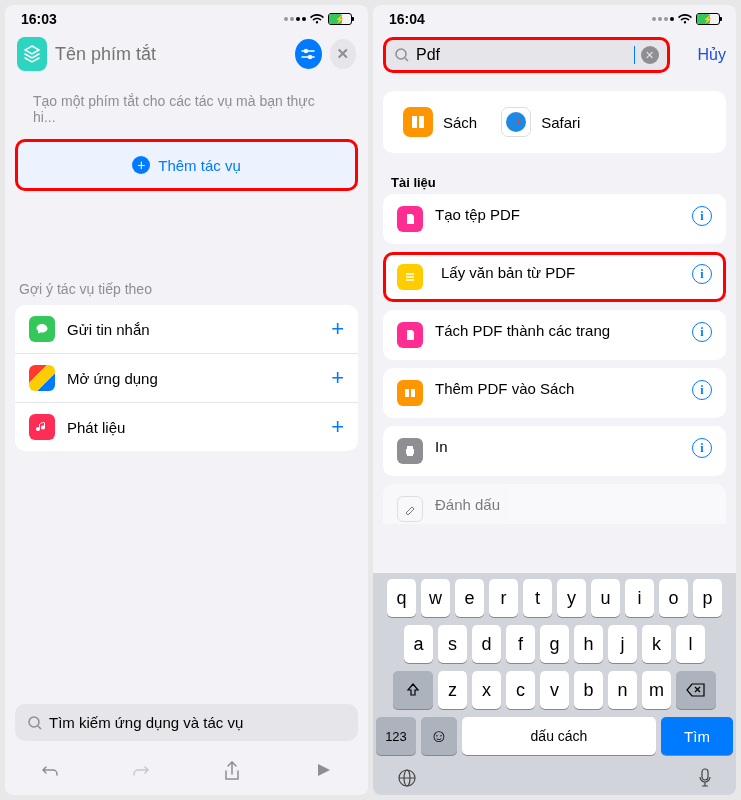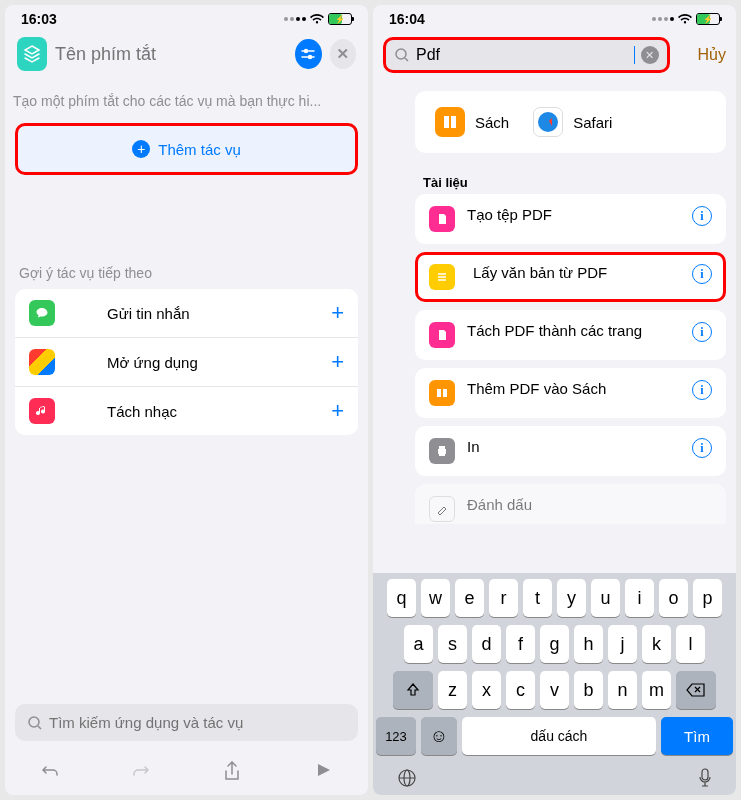--- a/index.html
+++ b/index.html
@@ -15,50 +15,50 @@
 .battery-ic::after { content: ""; position: absolute; right: -3px; top: 3px; width: 2px; height: 4px; background: #000; border-radius: 0 1px 1px 0; }
 .battery-fill { height: 100%; width: 60%; background: #34c759; border-radius: 2px; }
 .charging { position: absolute; left: 50%; top: 50%; transform: translate(-50%,-50%); font-size: 8px; }
 
 .header { display: flex; align-items: center; padding: 8px 12px; gap: 8px; }
 .app-icon { width: 34px; height: 34px; border-radius: 8px; background: #2dd4bf; display: flex; align-items: center; justify-content: center; }
 .shortcut-title { flex: 1; font-size: 18px; color: #0f766e; }
 .settings-btn { width: 30px; height: 30px; border-radius: 50%; background: #007aff; display: flex; align-items: center; justify-content: center; }
 .close-btn { width: 30px; height: 30px; border-radius: 50%; background: #e5e5ea; display: flex; align-items: center; justify-content: center; color: #8e8e93; font-size: 15px; font-weight: 600; }
 
-.desc-text { padding: 14px 8px; font-size: 14px; color: #8e8e93; }
+.desc-text { padding: 14px 28px; font-size: 14px; color: #8e8e93; }
 
 .add-action { margin: 0 10px; background: #edf3fe; border-radius: 10px; padding: 14px; display: flex; align-items: center; justify-content: center; gap: 8px; color: #007aff; font-size: 15px; font-weight: 500; border: 3px solid #ff0000; }
 .plus-circle { width: 18px; height: 18px; border-radius: 50%; background: #007aff; display: flex; align-items: center; justify-content: center; color: #fff; font-size: 14px; line-height: 1; }
 
 .section-title { padding: 20px 14px 4px; font-size: 14px; color: #8e8e93; }
 
 .suggestion-list { background: #fff; margin: 4px 10px; border-radius: 10px; overflow: hidden; }
 .suggestion-item { display: flex; align-items: center; padding: 11px 14px; gap: 12px; border-bottom: 0.5px solid #e5e5ea; font-size: 15px; }
 .suggestion-item:last-child { border-bottom: none; }
-.suggestion-label { flex: 1; margin-left: 40px; }
+.suggestion-label { flex: 1; }
 .plus-thin { color: #007aff; font-size: 22px; font-weight: 200; }
 .app-ic { width: 26px; height: 26px; border-radius: 6px; display: flex; align-items: center; justify-content: center; font-size: 14px; }
 .ic-green { background: #34c759; color: #fff; }
 .ic-multi { background: linear-gradient(135deg,#ff3b30 0 33%,#ffcc00 33% 66%,#007aff 66%); }
 .ic-red { background: #ff2d55; color: #fff; }
 
 .spacer { flex: 1; }
-.search-field { margin: 10px; background: #e5e5ea; border-radius: 10px; padding: 10px 12px; display: flex; align-items: center; gap: 6px; color: #737373; font-size: 15px; }
+.search-field { margin: 10px; background: #e5e5ea; border-radius: 10px; padding: 10px 12px; display: flex; align-items: center; gap: 6px; color: #000000; font-size: 15px; }
 .bottom-toolbar { display: flex; justify-content: space-around; padding: 10px 0 12px; color: #8e8e93; }
 .tb-btn { width: 40px; display: flex; justify-content: center; }
 
 
 .search-header { display: flex; align-items: center; padding: 8px 10px; gap: 28px; }
 .search-box { flex: 1; background: #e5e5ea; border-radius: 10px; padding: 6px 8px; display: flex; align-items: center; gap: 6px; border: 3px solid #ff0000; }
 .search-input { flex: 1; background: transparent; border: none; font-size: 16px; outline: none; color: #000; }
 .clear-btn { width: 18px; height: 18px; border-radius: 50%; background: #8e8e93; color: #e5e5ea; display: flex; align-items: center; justify-content: center; font-size: 11px; }
-.cancel-link { color: #a16207; font-size: 16px; }
-
-.scroll-area { flex: 1; overflow: hidden; background: #f2f2f7; margin-left: 32px; }
+.cancel-link { color: #1d4ed8; font-size: 16px; }
+
+.scroll-area { flex: 1; overflow: hidden; background: #f2f2f7; }
 .apps-row { display: flex; gap: 24px; padding: 16px 20px; background: #fff; margin: 10px; border-radius: 10px; }
 .app-entry { display: flex; align-items: center; gap: 10px; font-size: 15px; }
 .app-big-ic { width: 30px; height: 30px; border-radius: 7px; display: flex; align-items: center; justify-content: center; }
 .ic-books { background: #ff9500; color: #fff; }
 .ic-safari { background: #fff; border: 1px solid #ddd; }
 
 .doc-title { padding: 12px 18px 4px; font-size: 13px; font-weight: 600; }
 .action-list { margin: 0 10px; }
 .action-item { display: flex; align-items: flex-start; padding: 12px 14px; gap: 12px; background: #fff; border-radius: 10px; margin-bottom: 8px; font-size: 15px; }
 .action-item.hl { border: 3px solid #ff0000; padding: 9px 11px; gap: 18px; }
@@ -148,21 +148,21 @@
       <div class="app-ic ic-multi"></div>
       <span class="suggestion-label">Mở ứng dụng</span>
       <span class="plus-thin">+</span>
     </div>
     <div class="suggestion-item">
       <div class="app-ic ic-red">
         <svg width="14" height="14" viewBox="0 0 14 14">
             <path d="M5 3v6a2 2 0 11-1-1.7V4l6-1.5v5a2 2 0 11-1-1.7V2z" fill="#fff"></path>
           </svg>
       </div>
-      <span class="suggestion-label">Tách nhạc</span>
+      <span class="suggestion-label">Phát liệu</span>
       <span class="plus-thin">+</span>
     </div>
   </div>
 
   <div class="spacer"></div>
 
   <div class="search-field">
     <svg width="16" height="16" viewBox="0 0 16 16">
         <circle cx="7" cy="7" r="5" stroke="#8e8e93" stroke-width="1.5" fill="none"></circle>
         <line x1="11" y1="11" x2="14" y2="14" stroke="#8e8e93" stroke-width="1.5"></line>

